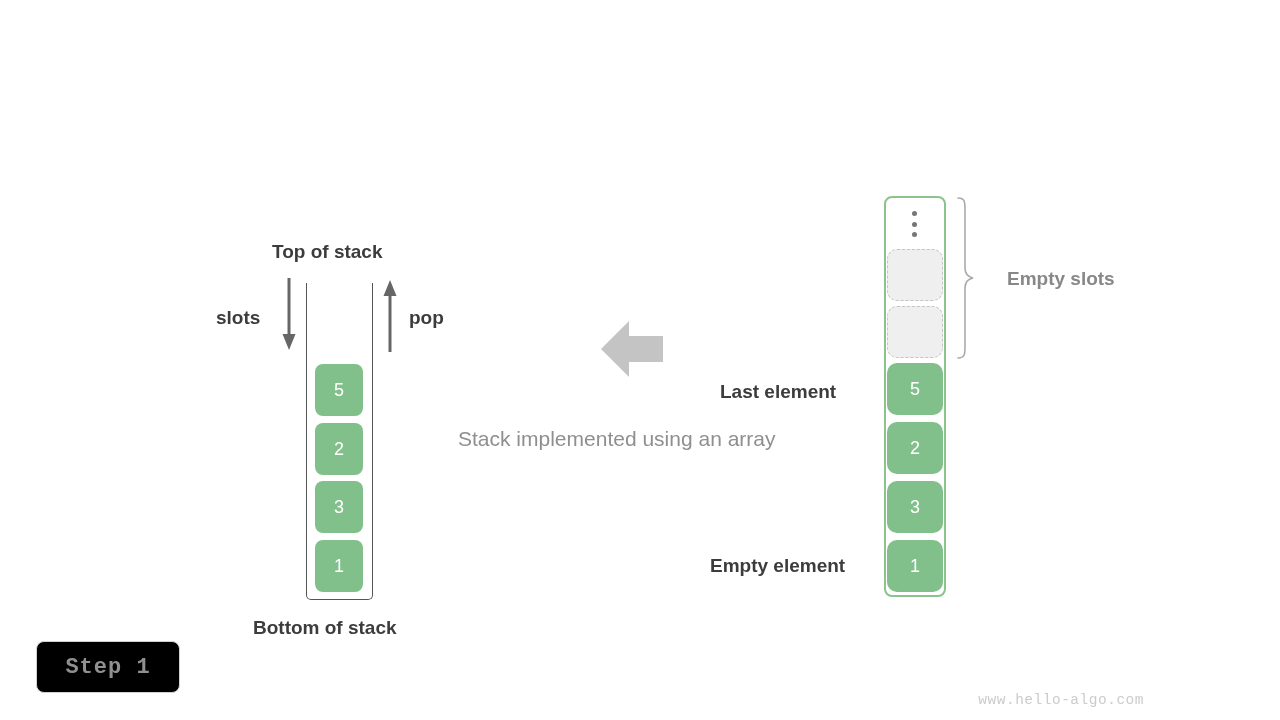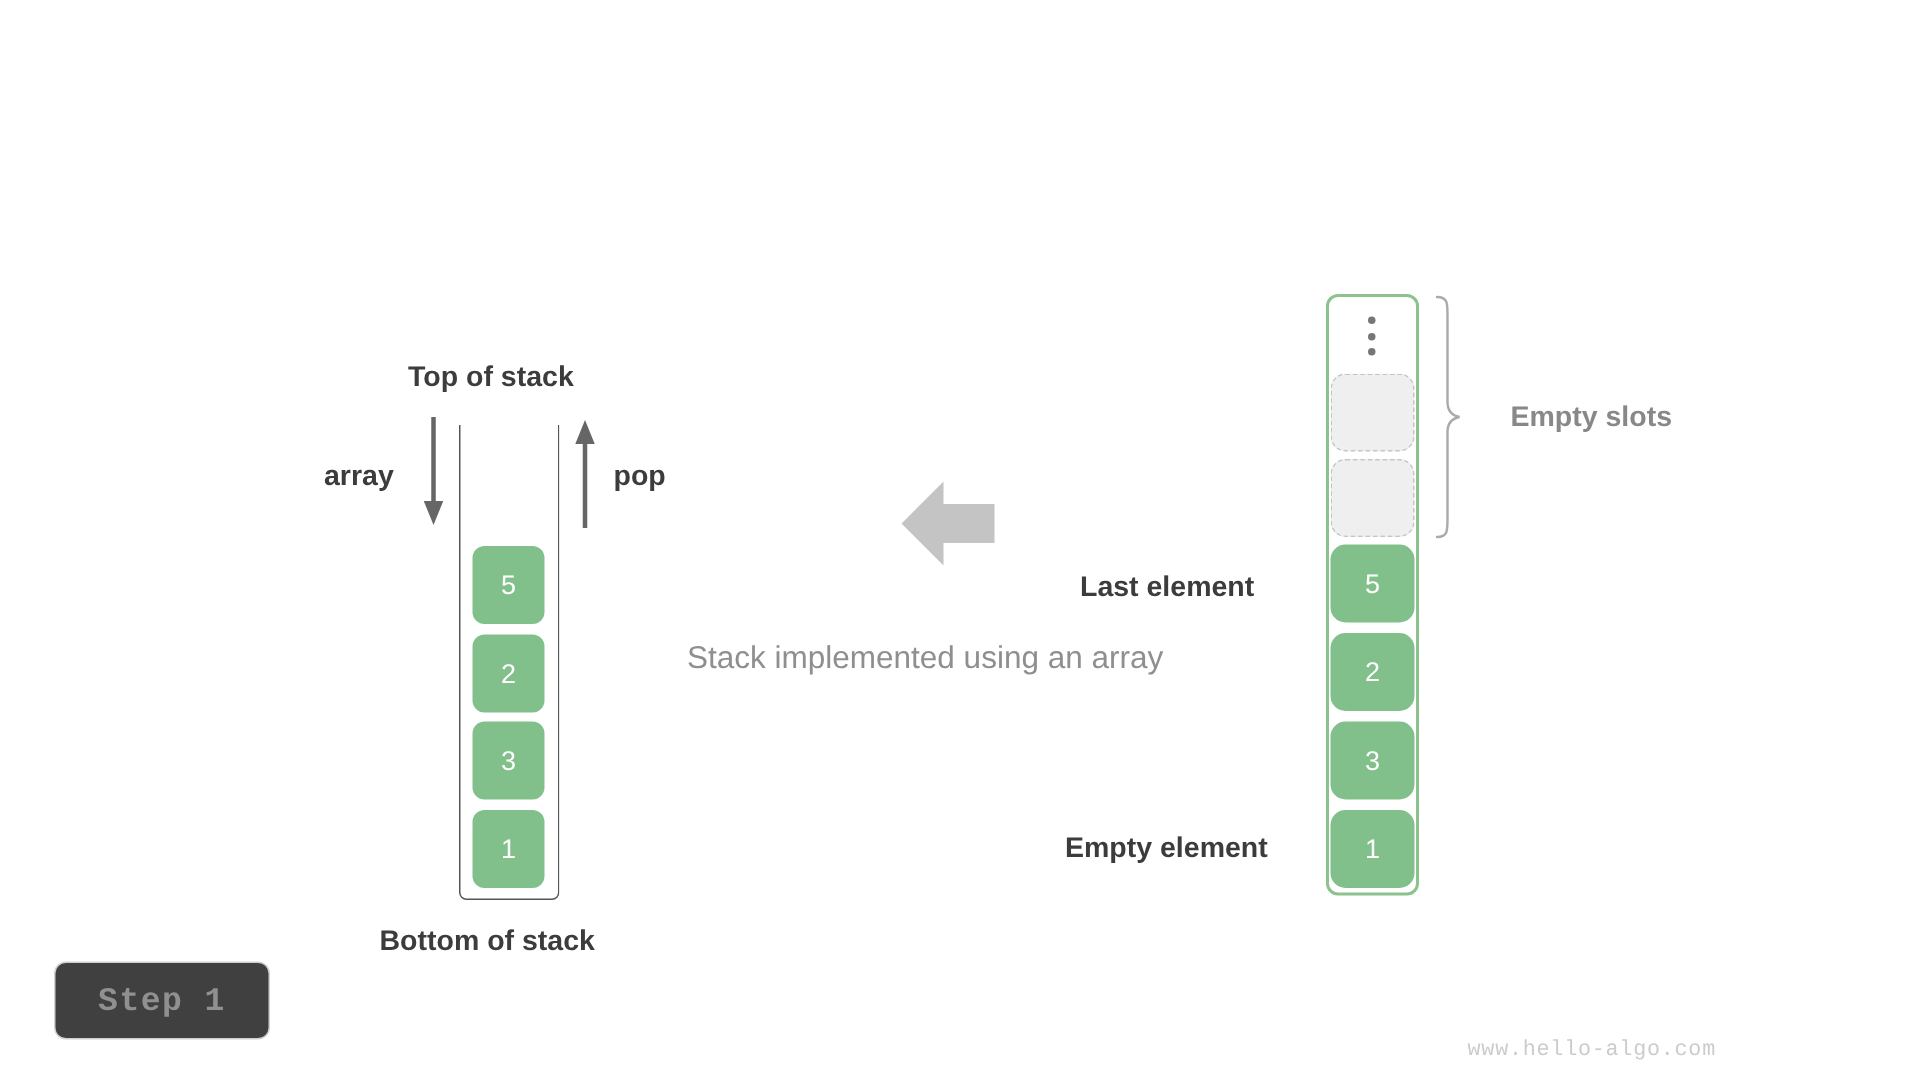--- a/index.html
+++ b/index.html
@@ -144,21 +144,21 @@
 
   
   .step-badge {
     position: absolute;
     left: 36px;
     top: 641px;
     width: 144px;
     height: 52px;
     border: 1.5px solid #d0d0d0;
     border-radius: 8px;
-    background: #404040;
+    background: #000000;
     display: flex;
     align-items: center;
     justify-content: center;
     color: #909090;
     font-family: "Liberation Mono", monospace;
     font-size: 22px;
     font-weight: bold;
     letter-spacing: 1px;
     box-sizing: border-box;
   }
@@ -175,21 +175,21 @@
 </style>
 </head>
 <body>
 
 <div class="stage">
 
   <div id="left-stack-group">
 
     <div class="label-dark" style="left:272px; top:241px;">Top of stack</div>
 
-    <div class="label-dark" style="left:216px; top:307px;">array</div>
+    <div class="label-dark" style="left:216px; top:307px;">slots</div>
 
     <div class="label-dark" style="left:409px; top:307px;">pop</div>
 
     <svg class="arrow-svg" style="left:279px; top:276px;" width="20" height="78" viewBox="0 0 20 78">
       <line x1="10" y1="2" x2="10" y2="62" stroke="#666666" stroke-width="3"></line>
       <polygon points="10,74 3.5,58 16.5,58" fill="#666666"></polygon>
     </svg>
 
     <svg class="arrow-svg" style="left:380px; top:276px;" width="20" height="78" viewBox="0 0 20 78">
       <line x1="10" y1="76" x2="10" y2="16" stroke="#666666" stroke-width="3"></line>

